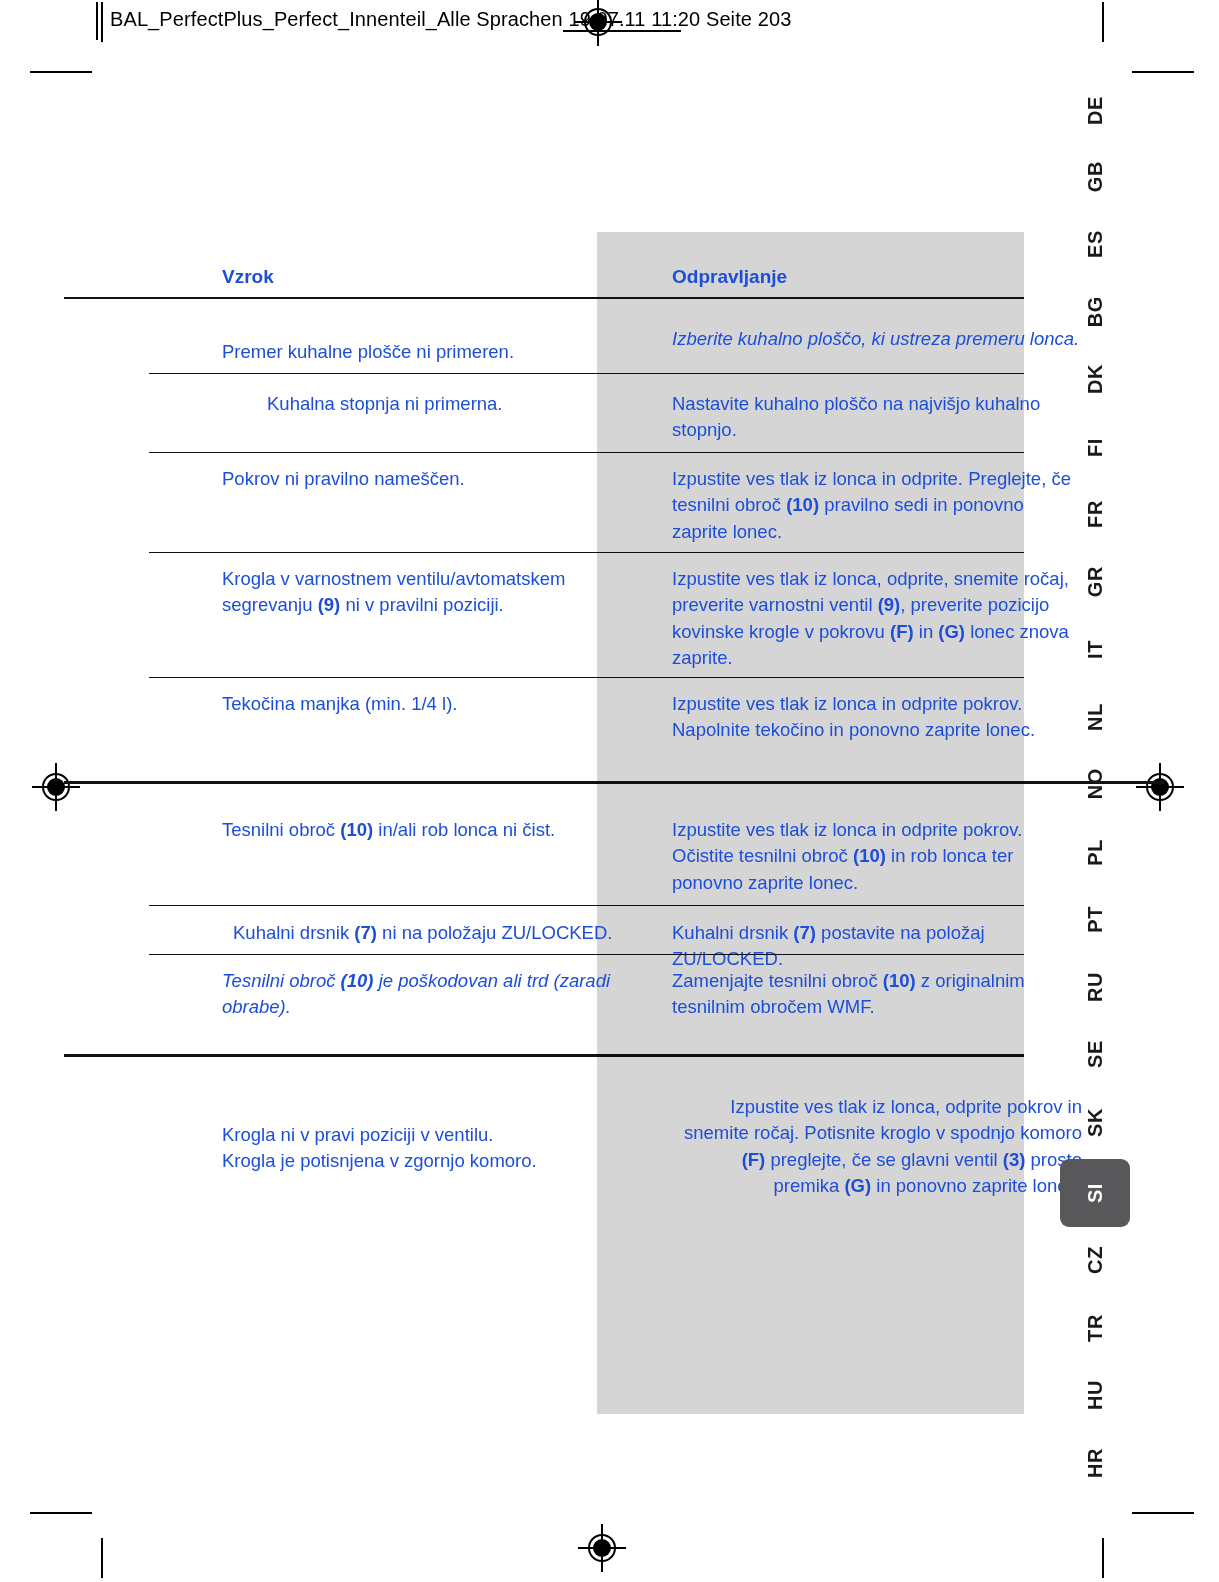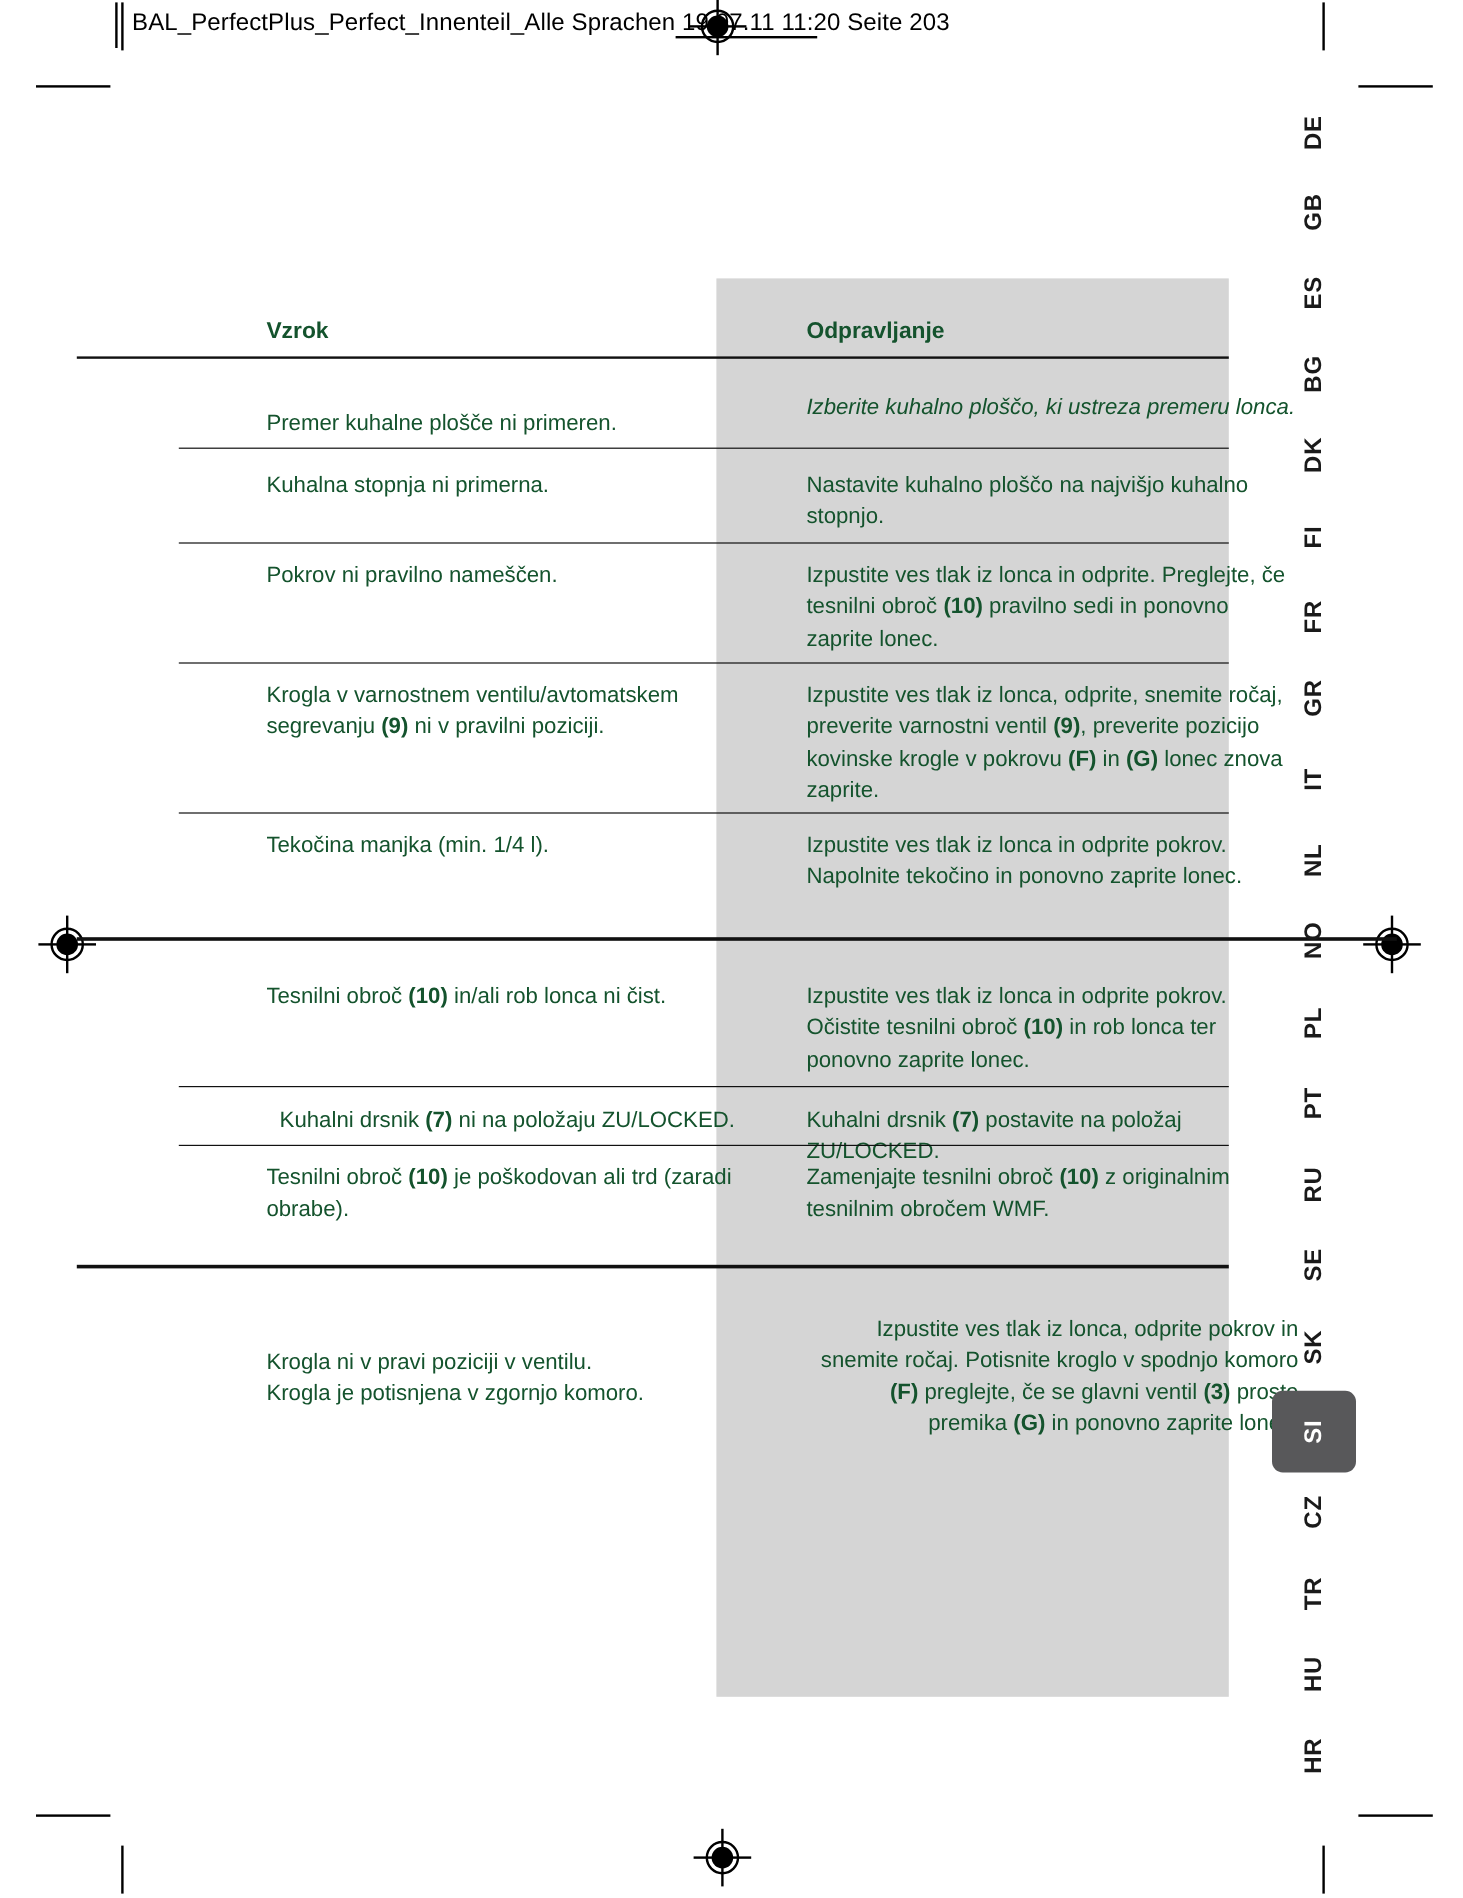--- a/index.html
+++ b/index.html
@@ -46,21 +46,21 @@
   .intro{
     position:absolute;left:607px;top:136px;width:410px;
     font-size:19.5px;font-weight:bold;line-height:1.42;color:#141414;
   }
 
   
   .tbl{position:absolute;left:64px;top:232px;width:960px;}
   .rule{position:absolute;background:#111;height:2.4px;}
 
   .cell{
-    position:absolute;font-size:18.5px;line-height:1.42;color:#14532d;
+    position:absolute;font-size:18.5px;line-height:1.42;color:#1d4ed8;
   }
   .cell.left{left:158px;width:420px;}
   .cell.right{left:608px;width:410px;}
   .cell b{font-weight:bold;}
   .hdr{font-weight:bold;font-size:19px;}
 
   
   .pageno{
     position:absolute;left:0;top:1433px;width:1178px;text-align:center;
     font-family:"Liberation Serif", serif;font-size:21px;color:#111;
@@ -132,21 +132,21 @@
   <div class="tbl">
 
     <div class="cell left hdr" style="top:32px;">Vzrok</div>
     <div class="cell right hdr" style="top:32px;">Odpravljanje</div>
     <div class="rule" style="left:0px;top:65px;width:960px;"></div>
 
     <div class="cell left" style="top:107px;">Premer kuhalne plošče ni primeren.</div>
     <div class="cell right" style="top:94px;font-style:italic;">Izberite kuhalno ploščo, ki ustreza premeru lonca.</div>
     <div class="rule" style="left:85px;top:141px;width:875px;height:1.2px;"></div>
 
-    <div class="cell left" style="top:159px;">Kuhalna stopnja ni primerna.</div>
+    <div class="cell left" style="top:159px;margin-left:45px;">Kuhalna stopnja ni primerna.</div>
     <div class="cell right" style="top:159px;">Nastavite kuhalno ploščo na najvišjo kuhalno stopnjo.</div>
     <div class="rule" style="left:85px;top:220px;width:875px;height:1.2px;"></div>
 
     <div class="cell left" style="top:234px;">Pokrov ni pravilno nameščen.</div>
     <div class="cell right" style="top:234px;">
       <span>Izpustite ves tlak iz lonca in odprite. Preglejte, če tesnilni obroč </span><b>(10)</b><span> pravilno sedi in ponovno zaprite lonec.</span>
     </div>
     <div class="rule" style="left:85px;top:320px;width:875px;height:1.2px;"></div>
 
     <div class="cell left" style="top:334px;">
@@ -171,21 +171,21 @@
     <div class="rule" style="left:85px;top:673px;width:875px;height:1.2px;"></div>
 
     <div class="cell left" style="top:688px;margin-left:11px;">
       <span>Kuhalni drsnik </span><b>(7)</b><span> ni na položaju ZU/LOCKED.</span>
     </div>
     <div class="cell right" style="top:688px;">
       <span>Kuhalni drsnik </span><b>(7)</b><span> postavite na položaj ZU/LOCKED.</span>
     </div>
     <div class="rule" style="left:85px;top:722px;width:875px;height:1.2px;"></div>
 
-    <div class="cell left" style="top:736px;">
+    <div class="cell left" style="top:736px;font-style:italic;">
       <span>Tesnilni obroč </span><b>(10)</b><span> je poškodovan ali trd (zaradi obrabe).</span>
     </div>
     <div class="cell right" style="top:736px;">
       <span>Zamenjajte tesnilni obroč </span><b>(10)</b><span> z originalnim tesnilnim obročem WMF.</span>
     </div>
 
     <div class="rule" style="left:0px;top:822px;width:960px;height:2.6px;"></div>
 
     <div class="cell left" style="top:890px;">
       <span>Krogla ni v pravi poziciji v ventilu.</span><br>

